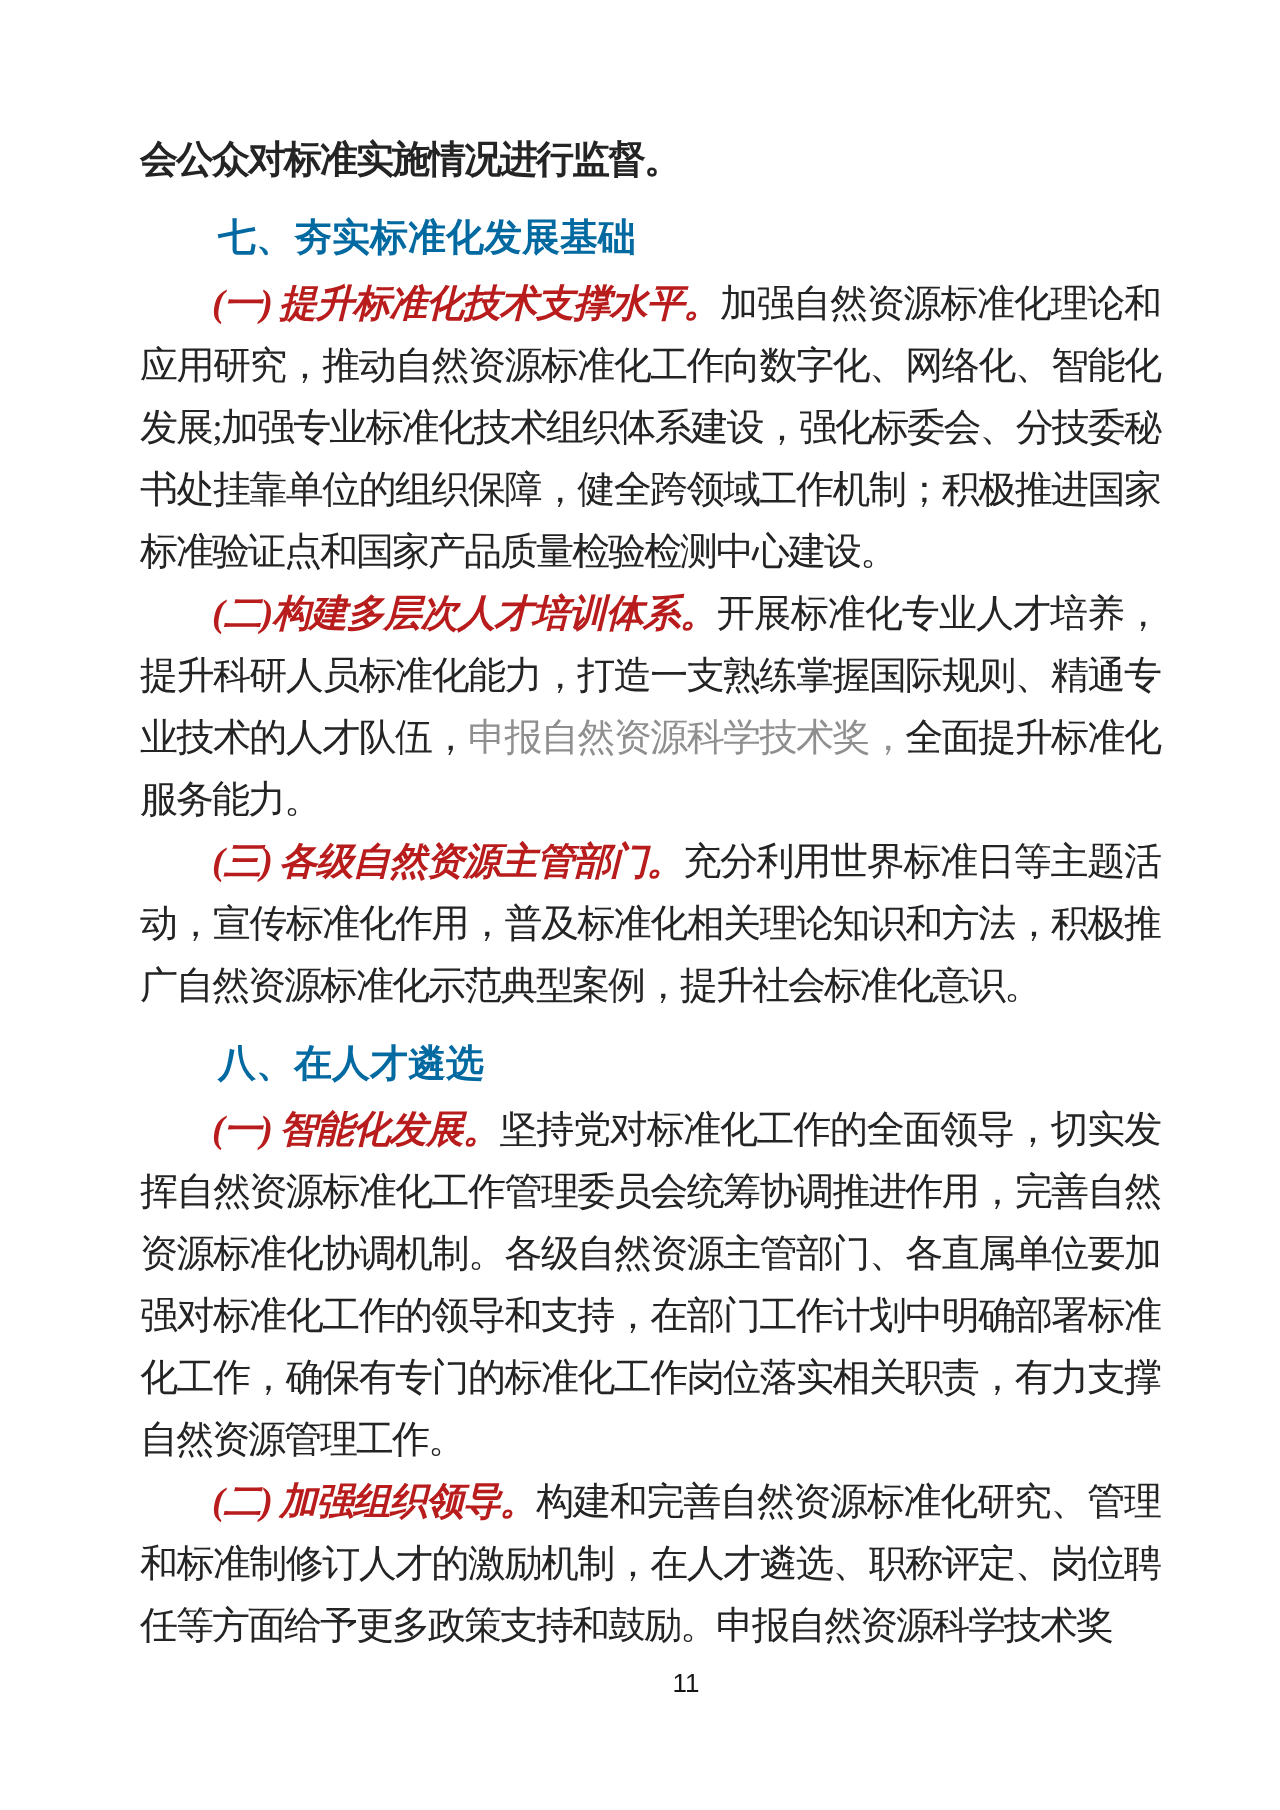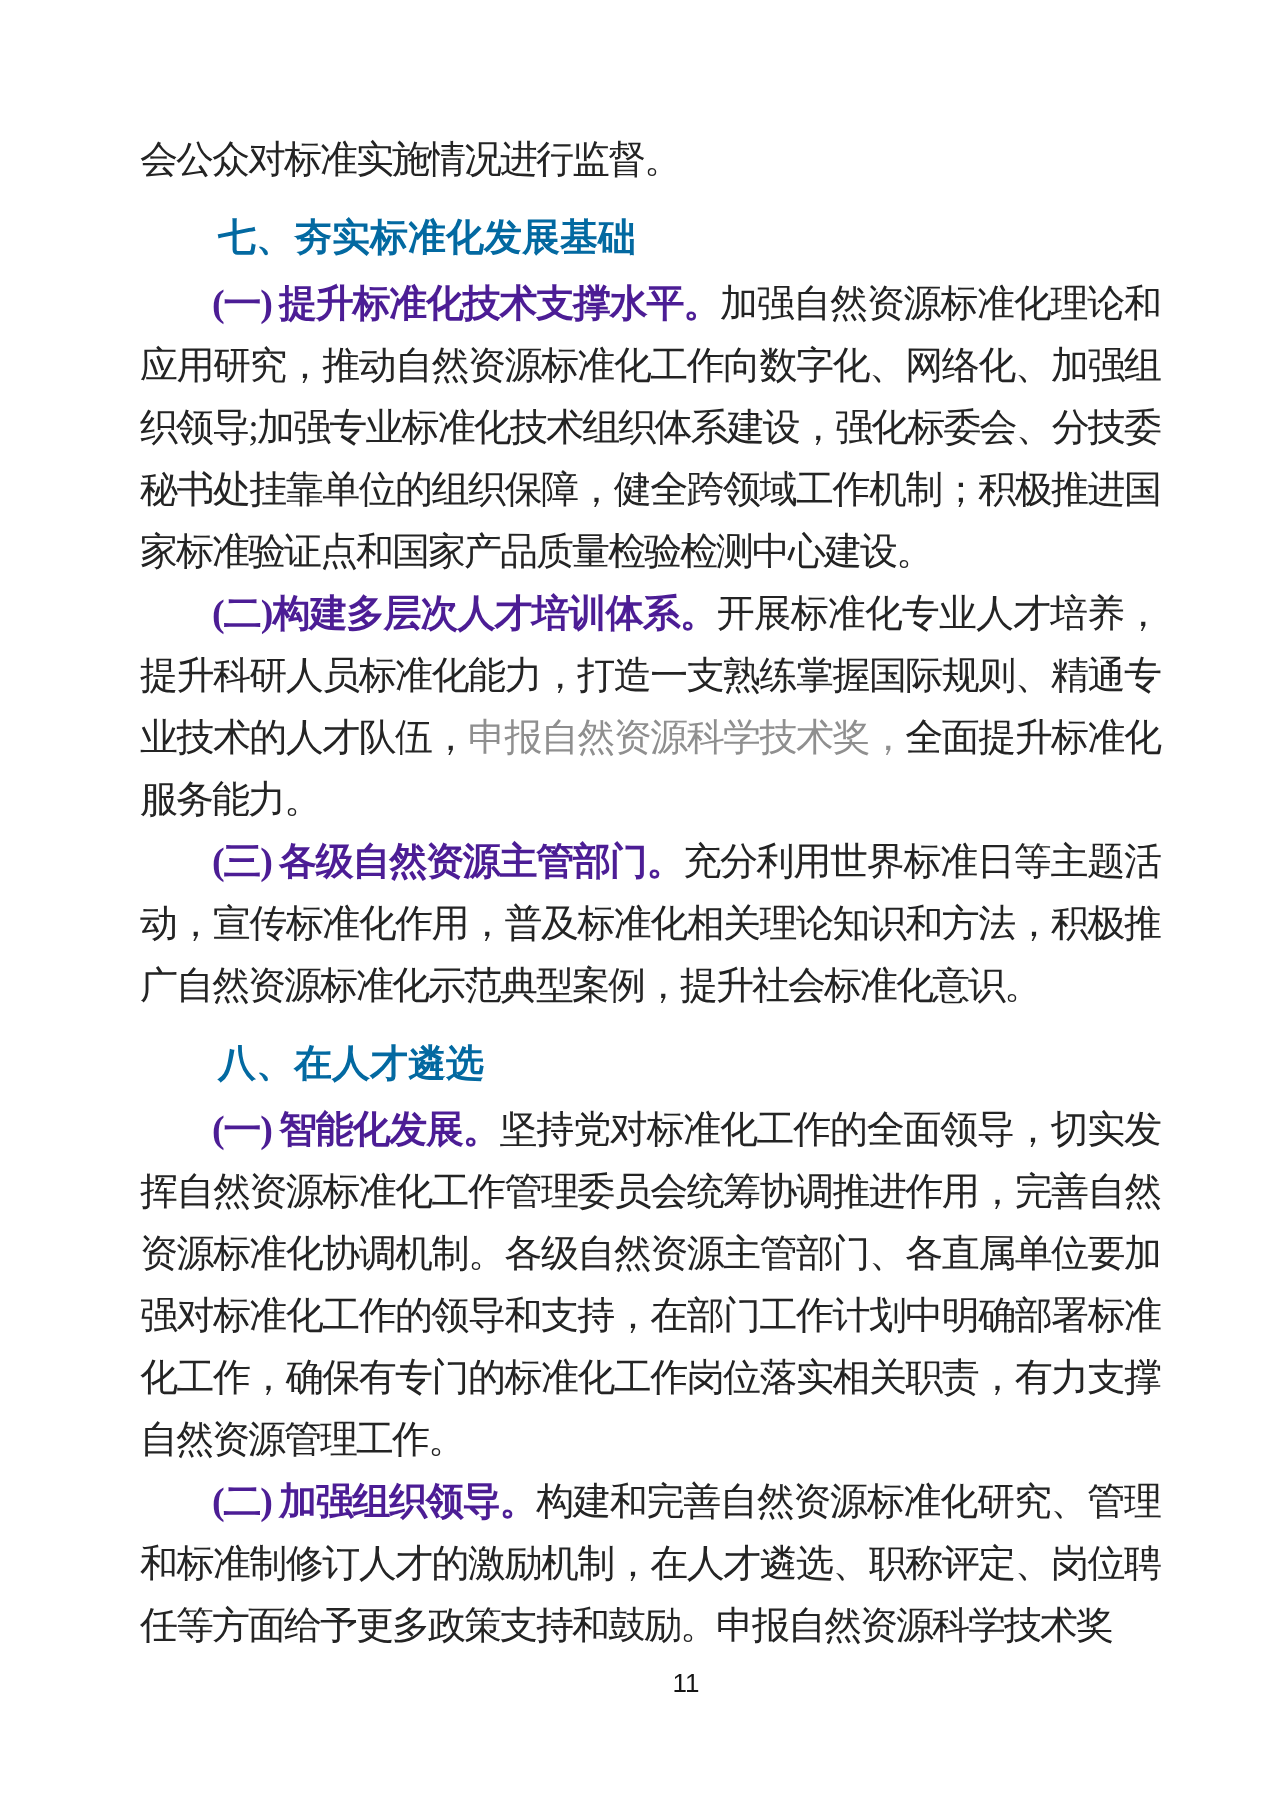--- a/index.html
+++ b/index.html
@@ -27,33 +27,35 @@
     text-align: justify;
   }
   .doc-body p {
     margin: 0;
   }
   p.para {
     text-indent: 72px;
   }
   p.continuation {
     text-indent: 0;
+    font-weight: bold;
   }
   p.heading {
     font-family: "Liberation Sans", "DejaVu Sans", sans-serif;
     font-weight: 700;
     color: #0369a1;
     text-indent: 78px;
     margin-top: 16px;
     margin-bottom: 4px;
     letter-spacing: 0;
   }
   .seg-lead {
     font-weight: 700;
-    color: #4c1d95;
+    color: #b91c1c;
+    font-style: italic;
   }
   .seg-normal {
     color: #242424;
   }
   .seg-muted {
     color: #8f8f8f;
   }
   .page-number {
     position: absolute;
     left: 0;
@@ -67,21 +69,21 @@
     margin-left: 46px;
   }
 </style>
 </head>
 <body>
 
 <div class="page">
   <div class="doc-body">
       <p class="continuation"><span class="seg-normal">会公众对标准实施情况进行监督。</span></p>
       <p class="heading"><span class="seg-heading">七、夯实标准化发展基础</span></p>
-      <p class="para"><span class="seg-lead">(一) 提升标准化技术支撑水平。</span><span class="seg-normal">加强自然资源标准化理论和应用研究，推动自然资源标准化工作向数字化、网络化、加强组织领导;加强专业标准化技术组织体系建设，强化标委会、分技委秘书处挂靠单位的组织保障，健全跨领域工作机制；积极推进国家标准验证点和国家产品质量检验检测中心建设。</span></p>
+      <p class="para"><span class="seg-lead">(一) 提升标准化技术支撑水平。</span><span class="seg-normal">加强自然资源标准化理论和应用研究，推动自然资源标准化工作向数字化、网络化、智能化发展;加强专业标准化技术组织体系建设，强化标委会、分技委秘书处挂靠单位的组织保障，健全跨领域工作机制；积极推进国家标准验证点和国家产品质量检验检测中心建设。</span></p>
       <p class="para"><span class="seg-lead">(二)构建多层次人才培训体系。</span><span class="seg-normal">开展标准化专业人才培养，提升科研人员标准化能力，打造一支熟练掌握国际规则、精通专业技术的人才队伍，</span><span class="seg-muted">申报自然资源科学技术奖，</span><span class="seg-normal">全面提升标准化服务能力。</span></p>
       <p class="para"><span class="seg-lead">(三) 各级自然资源主管部门。</span><span class="seg-normal">充分利用世界标准日等主题活动，宣传标准化作用，普及标准化相关理论知识和方法，积极推广自然资源标准化示范典型案例，提升社会标准化意识。</span></p>
       <p class="heading"><span class="seg-heading">八、在人才遴选</span></p>
       <p class="para"><span class="seg-lead">(一) 智能化发展。</span><span class="seg-normal">坚持党对标准化工作的全面领导，切实发挥自然资源标准化工作管理委员会统筹协调推进作用，完善自然资源标准化协调机制。各级自然资源主管部门、各直属单位要加强对标准化工作的领导和支持，在部门工作计划中明确部署标准化工作，确保有专门的标准化工作岗位落实相关职责，有力支撑自然资源管理工作。</span></p>
       <p class="para"><span class="seg-lead">(二) 加强组织领导。</span><span class="seg-normal">构建和完善自然资源标准化研究、管理和标准制修订人才的激励机制，在人才遴选、职称评定、岗位聘任等方面给予更多政策支持和鼓励。申报自然资源科学技术奖</span></p>
     </div>
   <div class="page-number">11</div>
 </div>
 
 </body></html>

